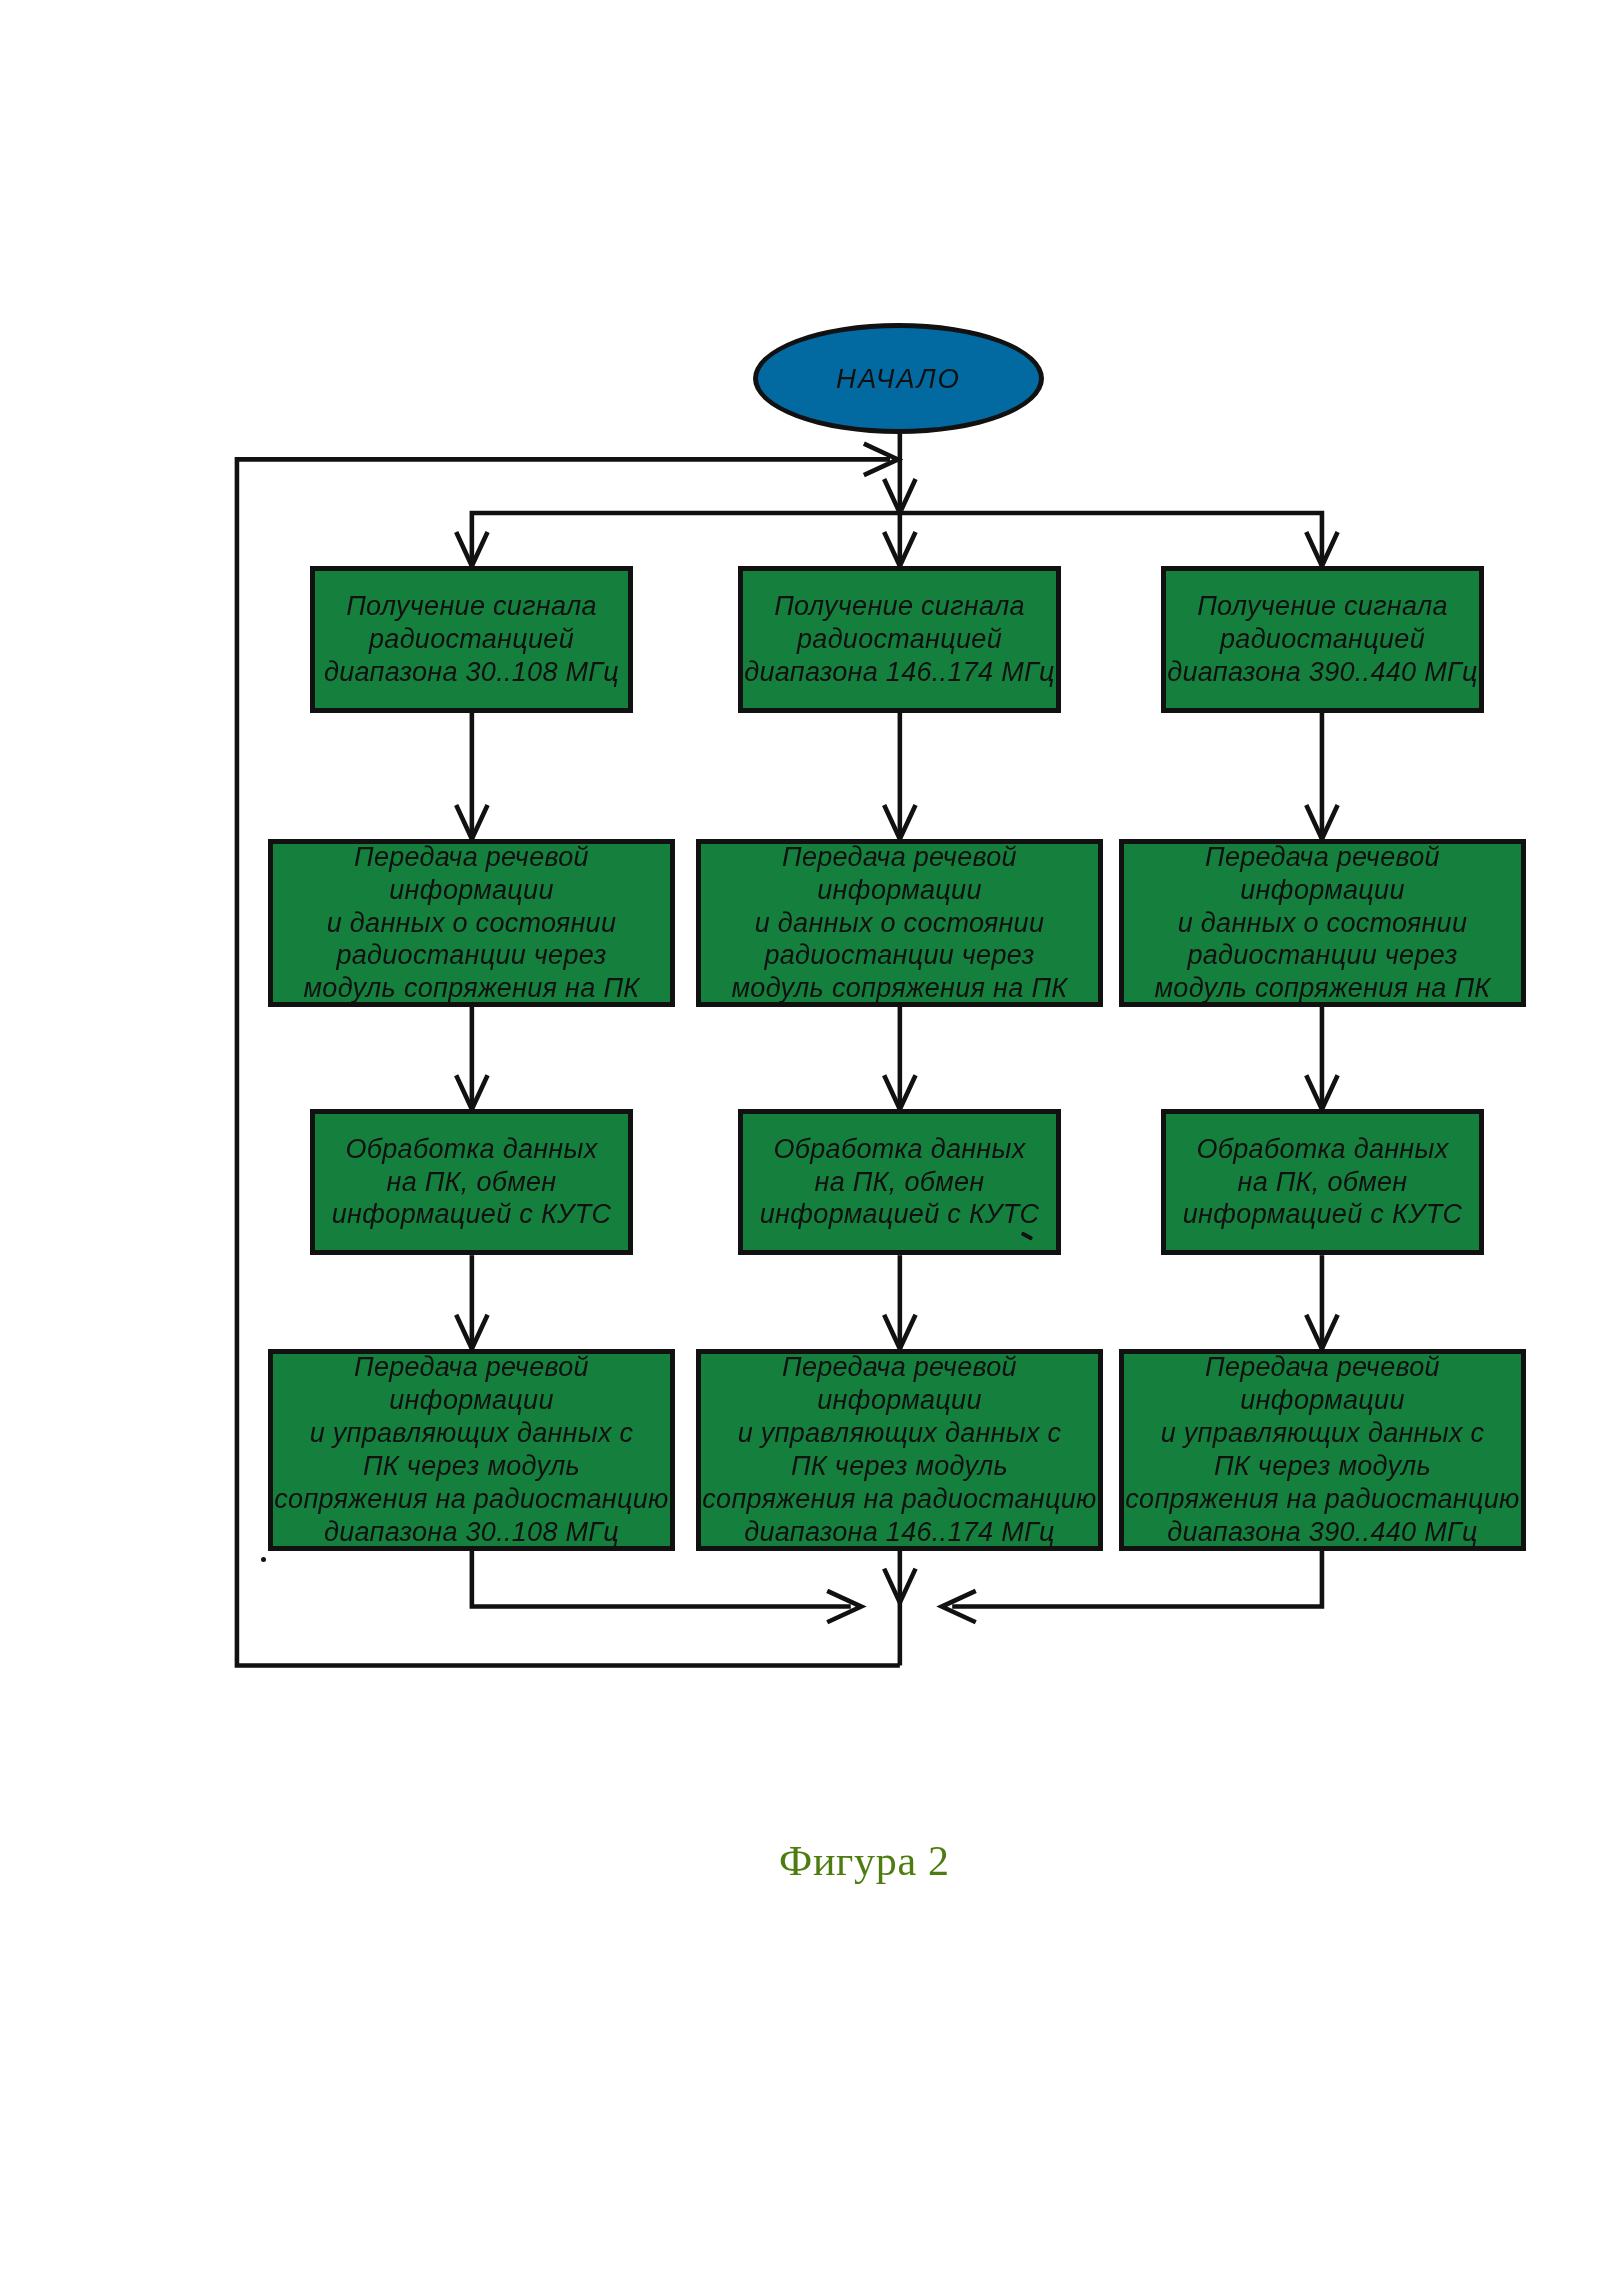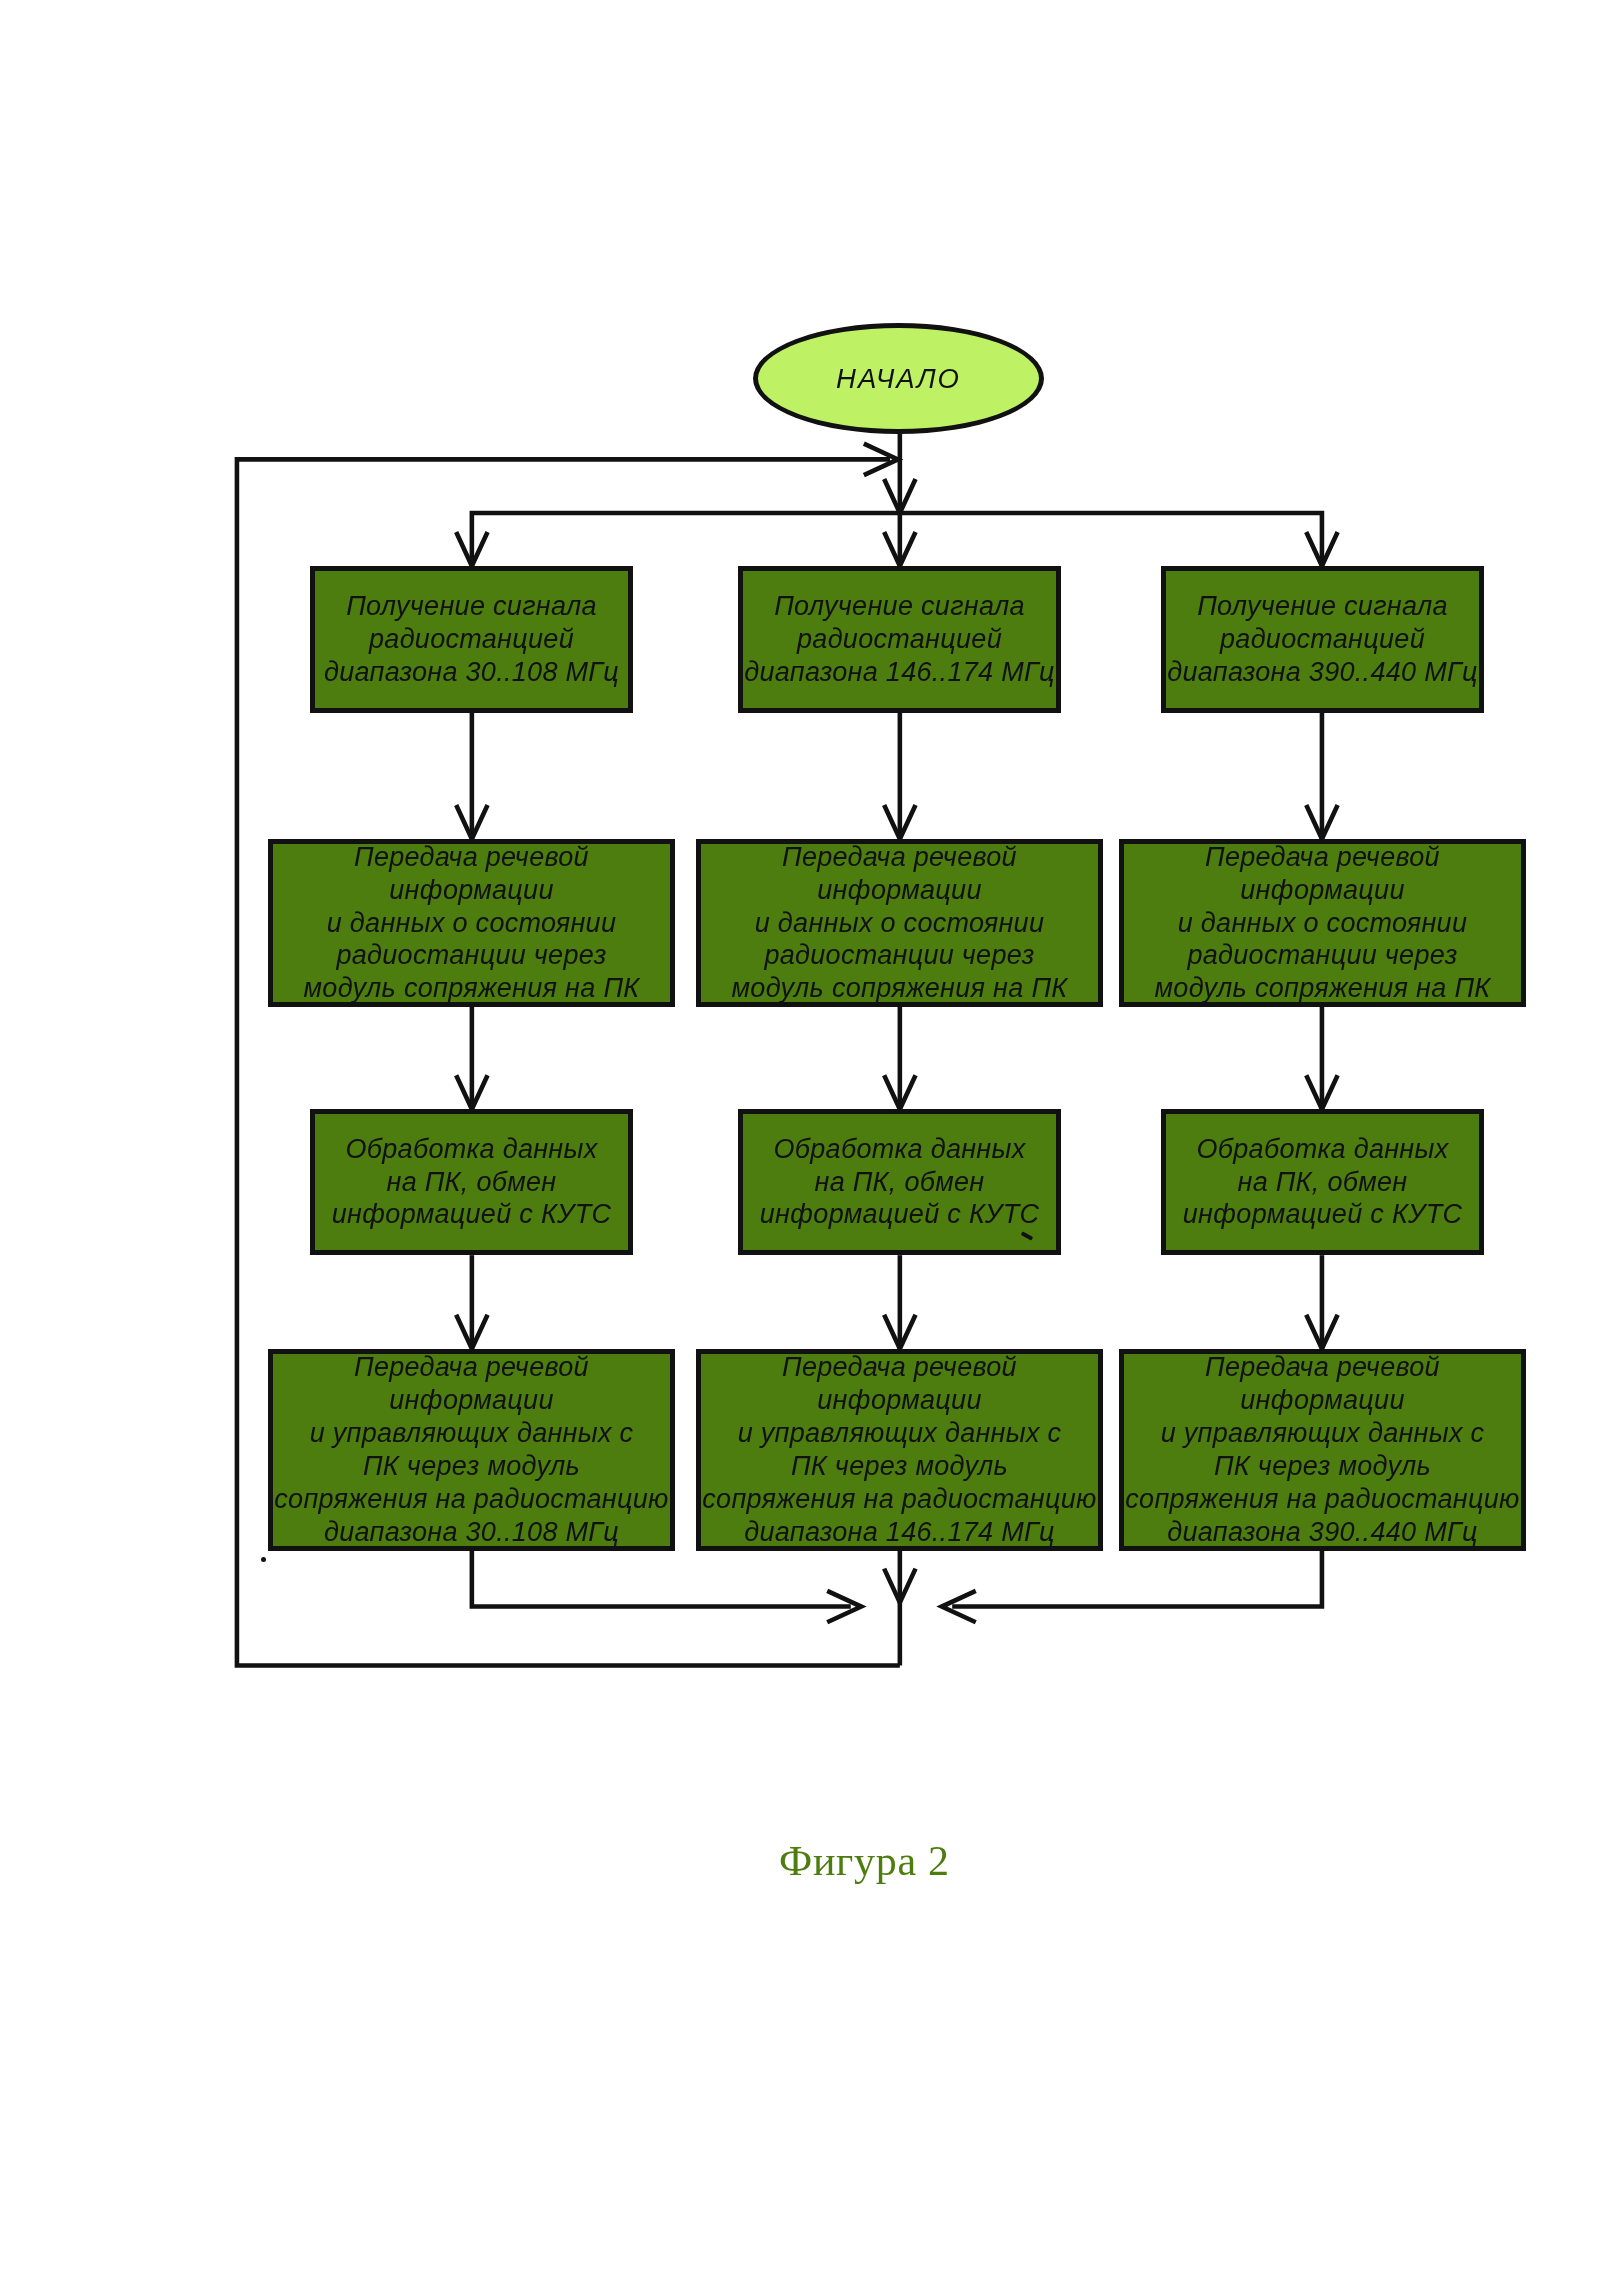--- a/index.html
+++ b/index.html
@@ -21,40 +21,40 @@
   svg.connectors path {
     stroke: #111111;
     stroke-width: 7px;
     fill: none;
   }
   svg.connectors path.corner { stroke-linejoin: miter; }
   .node {
     position: absolute;
     box-sizing: border-box;
     border: 5.9px solid #111111;
-    background: #4d7c0f;
+    background: #15803d;
     display: flex;
     align-items: center;
     justify-content: center;
     text-align: center;
     font-style: italic;
     font-size: 27px;
     line-height: 1.22;
     letter-spacing: 0.3px;
     white-space: pre-line;
     color: #111111;
   }
   .oval {
     position: absolute;
     left: 753px; top: 323px;
     width: 291px; height: 111px;
     box-sizing: border-box;
     border: 5.9px solid #111111;
     border-radius: 50%;
-    background: #bef264;
+    background: #0369a1;
     display: flex;
     align-items: center;
     justify-content: center;
     font-style: italic;
     font-size: 27.5px;
     letter-spacing: 2px;
     color: #111111;
   }
   
   .r1 { top: 566px;  height: 147px; }

